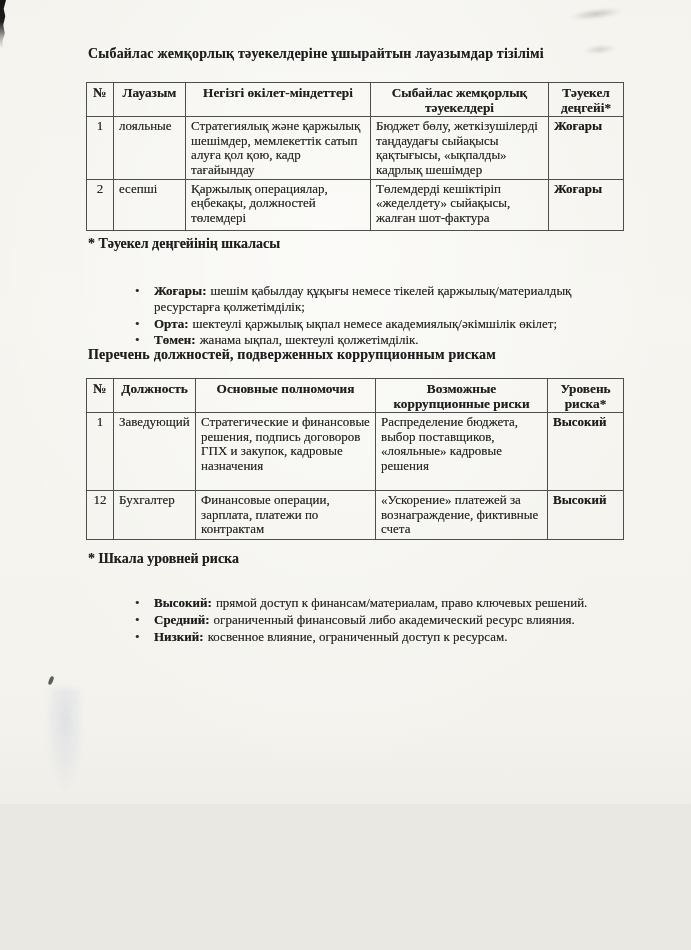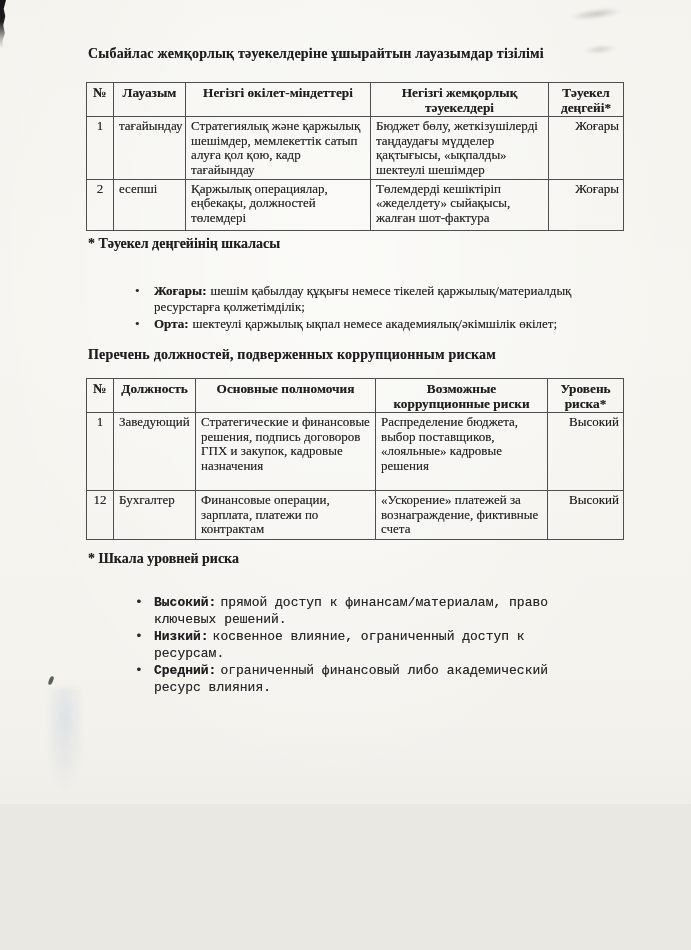--- a/index.html
+++ b/index.html
@@ -40,34 +40,34 @@
   #tbl-ru { top:378px; }
   .scan-table th, .scan-table td {
     border:1px solid #4e4e4e; vertical-align:top;
     padding:2px 4px 1px 5px; overflow:hidden;
   }
   .scan-table th {
     font-size:13.3px; font-weight:700; text-align:center;
     padding:2px 2px 1px 2px; color:#1f1f1f;
   }
   .scan-table td.c-num { text-align:center; padding-left:1px; padding-right:1px; }
-  .scan-table td.c-level { font-weight:400; color:#1c1c1c;text-align:right; }
+  .scan-table td.c-level { font-weight:700; color:#1c1c1c; }
   #tbl-kk tr.hdr    { height:33px; }
   #tbl-kk tr.r0     { height:56px; }
   #tbl-kk tr.r1     { height:51px; }
   #tbl-ru tr.hdr    { height:32px; }
   #tbl-ru tr.r0     { height:78px; }
   #tbl-ru tr.r1     { height:49px;padding-left:26px; }
 
   ul.bullets {
     position:absolute; left:120px; width:458px; margin:12px; padding:0;
     list-style:none; font-size:13px; line-height:16.4px; color:#272727;
   }
   #kk-bullets { top:271px; }
-  #ru-bullets { top:583px; line-height:16.9px;font-family:Liberation Mono, monospace; }
+  #ru-bullets { top:583px; line-height:16.9px; }
   ul.bullets li { position:relative; padding-left:22px; margin:0; }
   ul.bullets li::before {
     content:"•"; position:absolute; left:3px; top:0;
     font-size:13px; color:#2b2b2b;
   }
   ul.bullets .term { font-weight:700; color:#1d1d1d; margin-right:4px; }
 
   
   .artifact { position:absolute; pointer-events:none; }
   #edge-top-left {
@@ -136,47 +136,48 @@
         <col style="width:72px">
         <col style="width:185px">
         <col style="width:178px">
         <col style="width:75px">
     </colgroup>
     <thead>
       <tr class="hdr">
         <th>№</th>
         <th>Лауазым</th>
         <th>Негізгі өкілет-міндеттері</th>
-        <th>Негізгі жемқорлық тәуекелдері</th>
+        <th>Сыбайлас жемқорлық тәуекелдері</th>
         <th>Тәуекел деңгейі*</th>
       </tr>
     </thead>
     <tbody>
       <tr class="r0">
         <td class="c-num">1</td>
-        <td>тағайындау</td>
+        <td>лояльные</td>
         <td>Стратегиялық және қаржылық шешімдер, мемлекеттік сатып алуға қол қою, кадр тағайындау</td>
-        <td>Бюджет бөлу, жеткізушілерді таңдаудағы мүдделер қақтығысы, «ықпалды» шектеулі шешімдер</td>
+        <td>Бюджет бөлу, жеткізушілерді таңдаудағы сыйақысы қақтығысы, «ықпалды» кадрлық шешімдер</td>
         <td class="c-level">Жоғары</td>
       </tr>
       <tr class="r1">
         <td class="c-num">2</td>
         <td>есепші</td>
         <td>Қаржылық операциялар, еңбекақы, должностей төлемдері</td>
         <td>Төлемдерді кешіктіріп «жеделдету» сыйақысы, жалған шот-фактура</td>
         <td class="c-level">Жоғары</td>
       </tr>
     </tbody>
   </table>
 
   <div class="scale-heading txt" id="kk-scale-heading">* Тәуекел деңгейінің шкаласы</div>
 
   <ul class="bullets txt" id="kk-bullets">
     <li><span class="term">Жоғары:</span><span>шешім қабылдау құқығы немесе тікелей қаржылық/материалдық ресурстарға қолжетімділік;</span></li>
     <li><span class="term">Орта:</span><span>шектеулі қаржылық ықпал немесе академиялық/әкімшілік өкілет;</span></li>
+    <li><span class="term">Төмен:</span><span>жанама ықпал, шектеулі қолжетімділік.</span></li>
   </ul>
 
   <h1 class="doc-title txt" id="ru-title">Перечень должностей, подверженных коррупционным рискам</h1>
 
   <table class="scan-table txt" id="tbl-ru">
     <colgroup>
       <col style="width:27px">
         <col style="width:82px">
         <col style="width:180px">
         <col style="width:172px">
@@ -206,17 +207,17 @@
         <td>«Ускорение» платежей за вознаграждение, фиктивные счета</td>
         <td class="c-level">Высокий</td>
       </tr>
     </tbody>
   </table>
 
   <div class="scale-heading txt" id="ru-scale-heading">* Шкала уровней риска</div>
 
   <ul class="bullets txt" id="ru-bullets">
     <li><span class="term">Высокий:</span><span>прямой доступ к финансам/материалам, право ключевых решений.</span></li>
+    <li><span class="term">Средний:</span><span>ограниченный финансовый либо академический ресурс влияния.</span></li>
     <li><span class="term">Низкий:</span><span>косвенное влияние, ограниченный доступ к ресурсам.</span></li>
-    <li><span class="term">Средний:</span><span>ограниченный финансовый либо академический ресурс влияния.</span></li>
   </ul>
 
 </div>
 
 </body></html>

